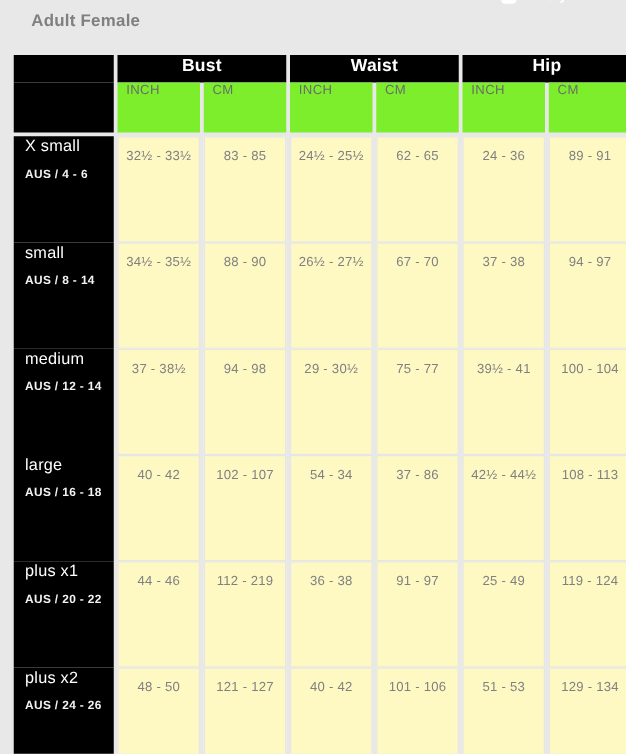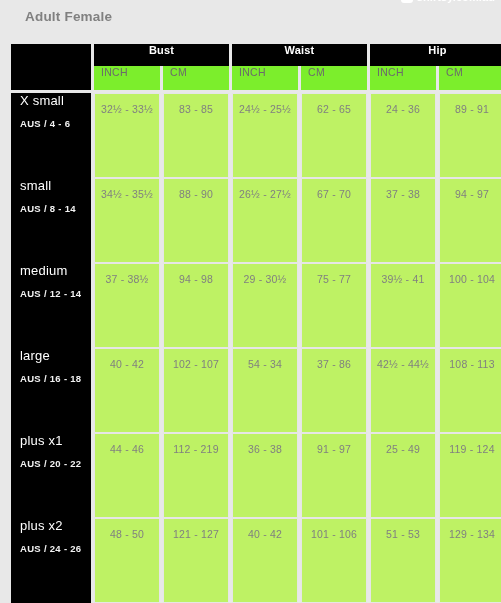--- a/index.html
+++ b/index.html
@@ -81,35 +81,35 @@
 
   
   .col-size  { width: 80px; }
   .col-meas  { width: 66px; }
 
   
   .group-head {
     background: #000000;
     color: #ffffff;
     height: 22px;
-    font-size: 11px;
+    font-size: 14px;
     font-weight: 700;
     text-align: center;
     vertical-align: middle;
     letter-spacing: .2px;
   }
   .group-blank {
     background: #000000;
   }
 
   
   .unit-head {
     background: #7cee2c;
     color: #6b6b6b;
-    height: 24px;
+    height: 40px;
     font-size: 10.5px;
     font-weight: 400;
     text-align: left;
     vertical-align: middle;
     padding-left: 7px !important;
     letter-spacing: .3px;
   }
 
   
   .size-cell {
@@ -133,21 +133,21 @@
   }
   .size-aus {
     font-size: 9.5px;
     font-weight: 700;
     color: #f2f2f2;
     letter-spacing: .3px;
   }
 
   
   .data-cell {
-    background: #bef264;
+    background: #fef9c3;
     border: 1px solid #e6e6e6;
     box-sizing: border-box;
     height: 85px;
     text-align: center;
     font-size: 10.5px;
     color: #808080;
     padding-top: 9px !important;
     letter-spacing: .2px;
   }
 

